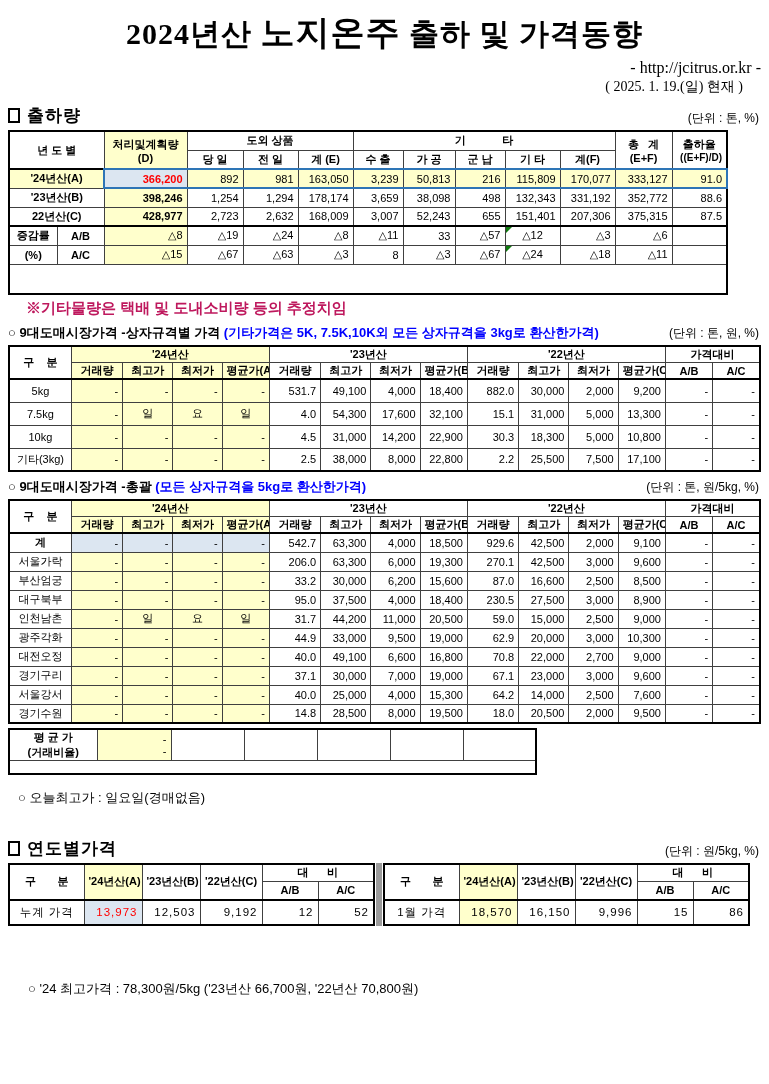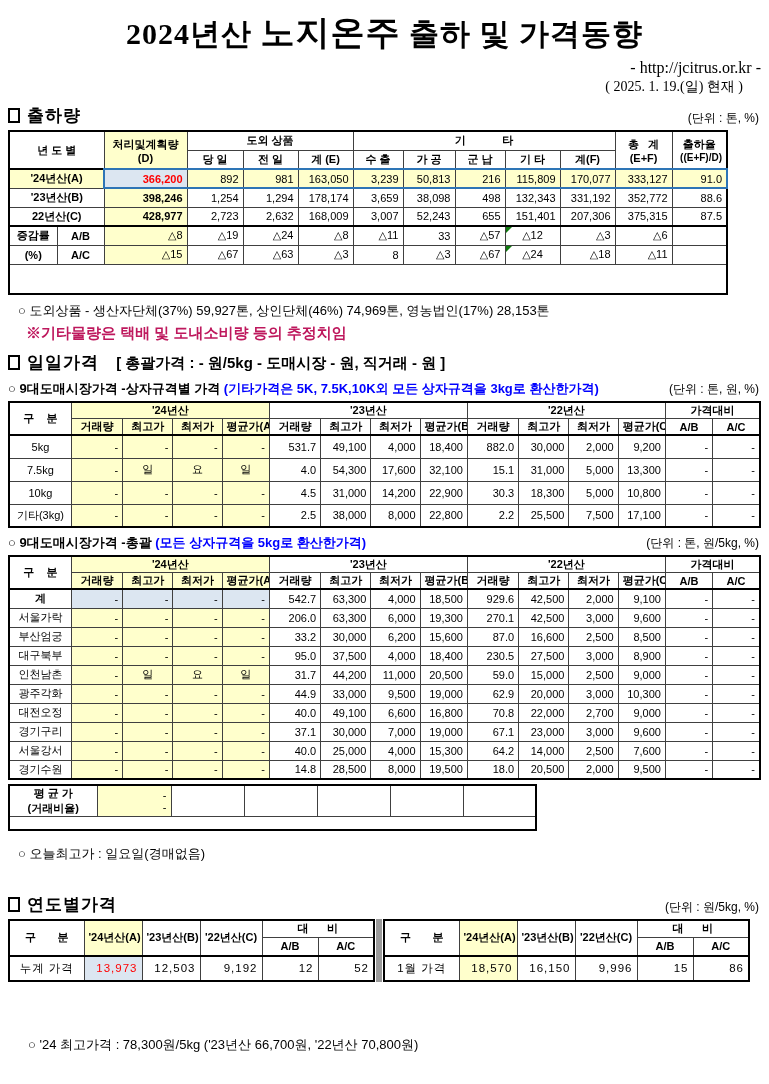--- a/index.html
+++ b/index.html
@@ -197,26 +197,22 @@
           <td class="num">△18</td>
           <td class="num">△11</td>
           <td class="num"></td>
         </tr>
         <tr>
           <td class="strip1" colspan="13"></td>
         </tr>
       </tbody>
   </table>
 
-  <div class="note">○ 도외상품 - 생산자단체(37%) 59,927톤, 상인단체(46%) 74,969톤, 영농법인(17%) 28,153톤</div>
   <div class="rednote">※기타물량은 택배 및 도내소비량 등의 추정치임</div>
 
-  <div class="sec">
-    <div class="t"><span class="sq"></span><span>일일가격</span>&nbsp;&nbsp;&nbsp;<span class="bracket">[ 총괄가격 : - 원/5kg - 도매시장  - 원,  직거래 - 원 ]</span></div>
-  </div>
 
   <div class="capline">
     <div><span class="cap">○ 9대도매시장가격 -상자규격별 가격 </span><span class="cap blue">(기타가격은 5K, 7.5K,10K외 모든 상자규격을 3kg로 환산한가격)</span></div>
     <div class="units">(단위 : 톤, 원, %)</div>
   </div>
 
   <table class="tbl price sizes">
     <colgroup>
       <col style="width:62px">
       <col style="width:51px">

